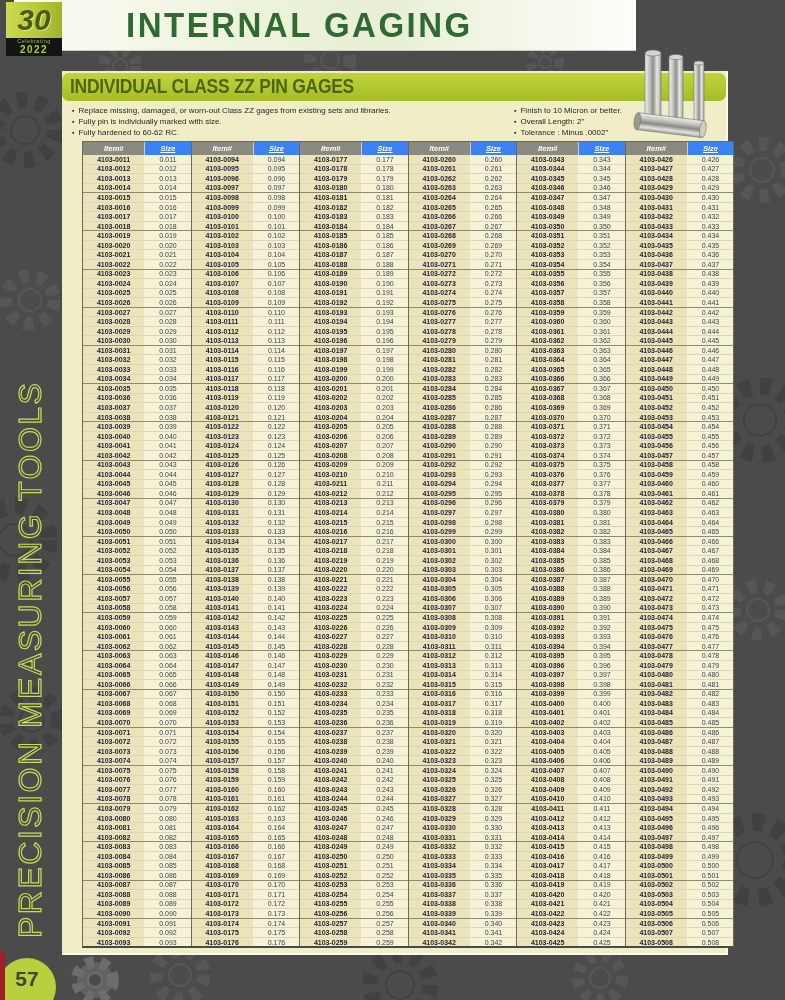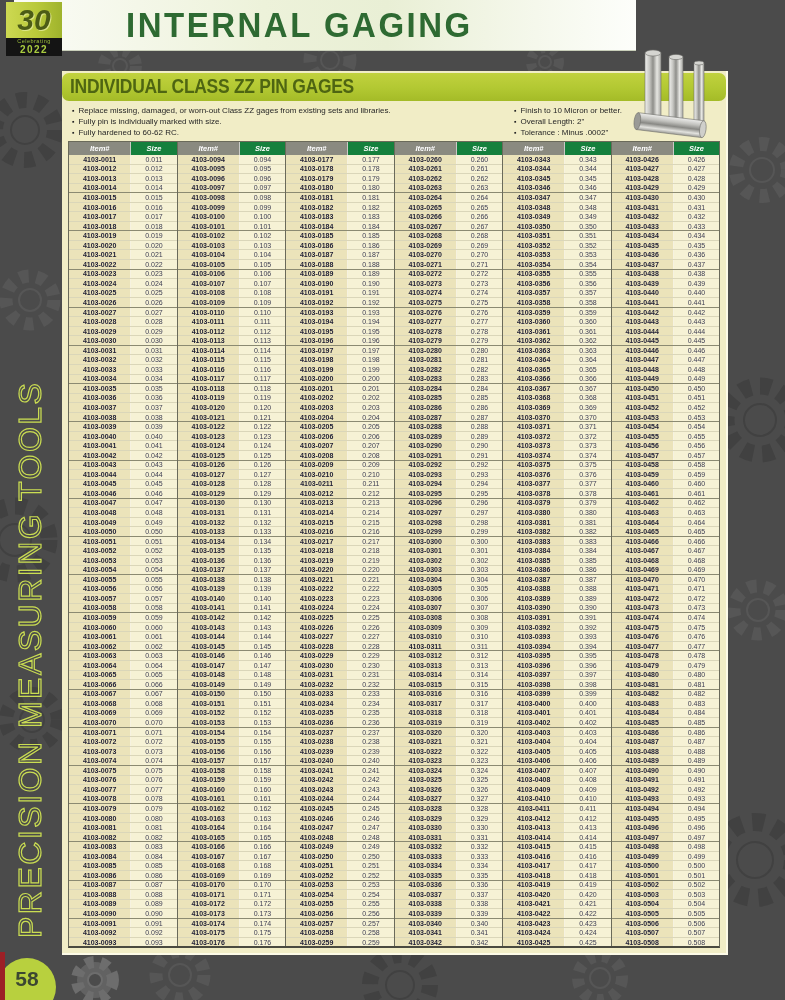--- a/index.html
+++ b/index.html
@@ -36,31 +36,31 @@
     display:flex;align-items:center;box-sizing:border-box;padding-left:8px;border-radius:7px;}
   .banner span{font-size:19px;font-weight:bold;color:#4e6512;letter-spacing:-0.3px;
     transform:scale(0.92,1.08);transform-origin:left center;white-space:nowrap;}
   .features{position:absolute;left:0;top:32px;width:100%;height:38px;}
   .blist{list-style:none;margin:0;padding:0;position:absolute;top:2px;}
   .blist.left{left:10px;}
   .blist.right{left:452px;}
   .blist li{font-size:8px;color:#262626;line-height:11px;white-space:nowrap;}
   .blist li::before{content:"\25AA";margin-right:4px;color:#262626;font-size:7px;}
   
-  .gtable{position:absolute;left:6px;top:70px;width:652px;bottom:5px;display:flex;flex-direction:column;
+  .gtable{position:absolute;left:20px;top:70px;width:652px;bottom:5px;display:flex;flex-direction:column;
     border:1px solid #6a6a5a;border-bottom:2px solid #4a4a40;box-sizing:border-box;background:#f6f2d5;}
   .thead{height:13px;display:flex;flex:0 0 13px;}
   .tbody{flex:1;display:flex;min-height:0;}
   .tcol{flex:1;display:flex;flex-direction:column;min-width:0;border-left:1px solid #6a6a5a;}
   .thead .tcol{flex-direction:row;}
   .tcol:first-child{border-left:none;}
   .hc{display:flex;align-items:center;justify-content:center;background:#8a8a80;color:#ffffff;
     font-size:7.5px;font-weight:bold;font-style:italic;}
   .hc.c-item{background:#8a8a80;}
-  .hc.c-size{background:#15803d;}
+  .hc.c-size{background:#3b82f6;text-decoration:underline;}
   .trow{flex:1 1 0;display:flex;min-height:0;border-bottom:1px solid rgba(120,115,85,0.22);}
   .trow.gend{border-bottom:1px solid rgba(82,82,62,0.65);}
   .trow:last-child{border-bottom:none;}
   .c-item{flex:0 0 58%;box-sizing:border-box;border-right:1px solid rgba(255,255,255,0.55);}
   .c-size{flex:1 1 auto;box-sizing:border-box;}
   .trow .c-item{background:#ebe3ba;color:#1d1d35;font-weight:bold;}
   .trow .c-size{background:#f6f2d5;color:#3c3c52;}
   .trow div{font-size:7px;line-height:1;display:flex;align-items:center;justify-content:center;
     overflow:hidden;white-space:nowrap;}
   
@@ -2210,17 +2210,17 @@
       <ellipse cx="66" cy="19" rx="5" ry="2" fill="#d5d5d1"></ellipse>
       <g transform="rotate(7 40 82)">
         <rect x="4" y="73" width="66" height="17" fill="url(#metV)"></rect>
         <ellipse cx="70" cy="81.5" rx="3.2" ry="8.5" fill="#cfcfcb"></ellipse>
         <ellipse cx="4" cy="81.5" rx="3.2" ry="8.5" fill="#9a9a96"></ellipse>
       </g>
     </g>
   </svg>
 
   <div class="pagecircle">
-    <span>58</span>
+    <span>57</span>
   </div>
   <div class="redstrip"></div>
 
 </div>
 
 </body></html>

